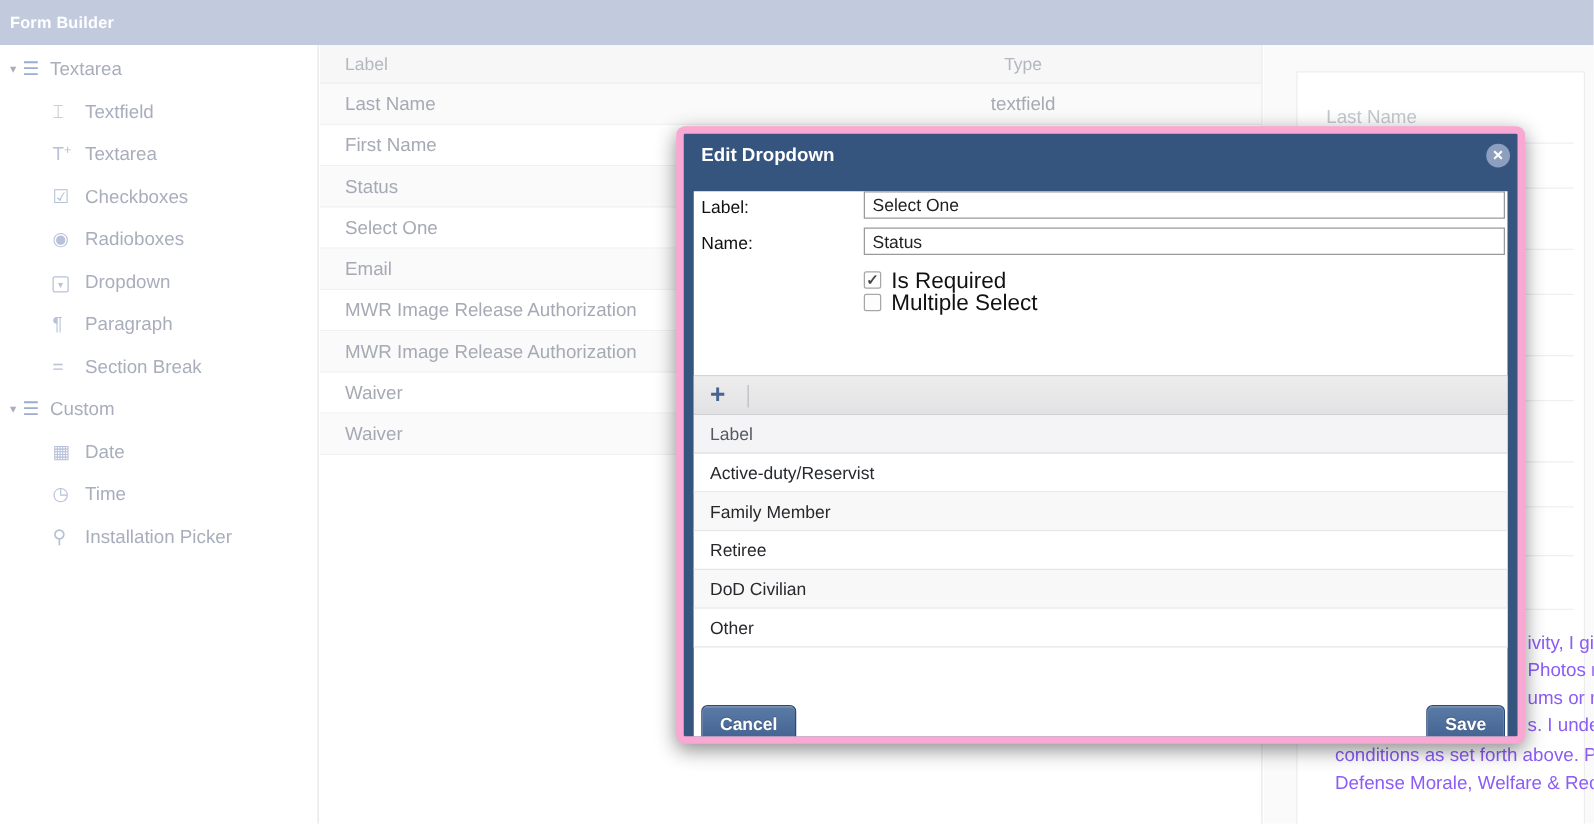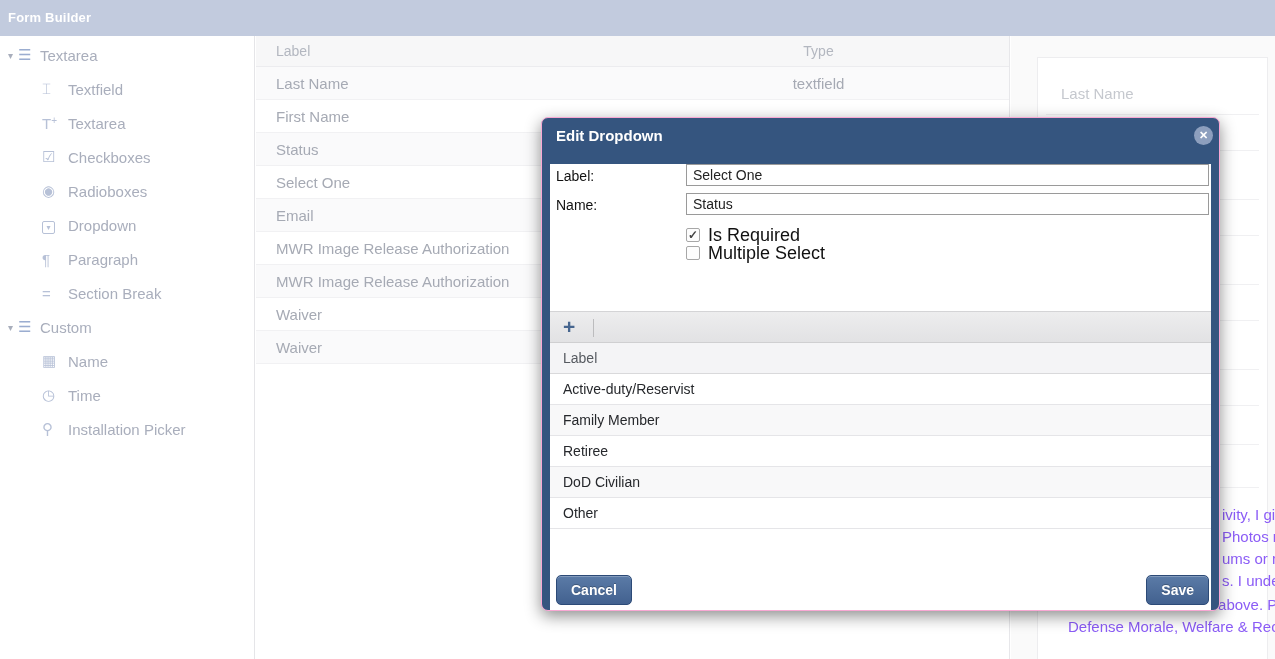--- a/index.html
+++ b/index.html
@@ -28,22 +28,22 @@
   .mid-row:nth-child(odd) { background:#fafafb; }
   
   .rightbg { position:absolute; top:36px; left:1011px; right:0; bottom:0; background:#fafafa; z-index:1; }
   .preview-card { position:absolute; left:26px; top:21px; width:231px; height:660px; background:#fff; border:1px solid #ededef; }
   .preview-label { position:absolute; left:23px; top:27px; font-size:15px; color:#c5c8ce; }
   .pline { position:absolute; left:8px; right:8px; height:1px; background:#f0f0f2; }
   .frags { position:absolute; top:0; left:0; right:0; bottom:0; z-index:5; pointer-events:none; }
   .frag { position:absolute; white-space:nowrap; font-size:15px; color:#8b5cf6; }
   
   .modal {
-    position:absolute; left:541px; top:117px; width:679px; height:494px; z-index:10;
-    background:#35557f; border:1px solid #f9a8d4; border-radius:7px; overflow:hidden;
+    position:absolute; left:541px; top:101px; width:679px; height:494px; z-index:10;
+    background:#35557f; border:6px solid #f9a8d4; border-radius:7px; overflow:hidden;
     padding:0 8px 8px 8px; box-shadow:0 5px 16px rgba(0,0,0,.45);
   }
   .modal-header { height:36px; position:relative; }
   .modal-title { position:absolute; left:6px; top:9px; color:#fff; font-weight:bold; font-size:15px; }
   .modal-close {
     position:absolute; right:-2px; top:8px; width:19px; height:19px; border-radius:50%;
     background:#8d9fbe; color:#fff; font-size:11px; font-weight:bold;
     display:flex; align-items:center; justify-content:center; cursor:pointer;
   }
   .modal-body { background:#fff; height:449px; position:relative; font-size:14px; color:#222; }
@@ -119,21 +119,21 @@
       <span class="item-icon">=</span>
       <span>Section Break</span>
     </div>
     <div class="side-row">
       <span class="grp-tri">▾</span>
       <span class="grp-icon">☰</span>
       <span>Custom</span>
     </div>
     <div class="side-row">
       <span class="item-icon">▦</span>
-      <span>Name</span>
+      <span>Date</span>
     </div>
     <div class="side-row">
       <span class="item-icon">◷</span>
       <span>Time</span>
     </div>
     <div class="side-row">
       <span class="item-icon">⚲</span>
       <span>Installation Picker</span>
     </div>
   </div>

